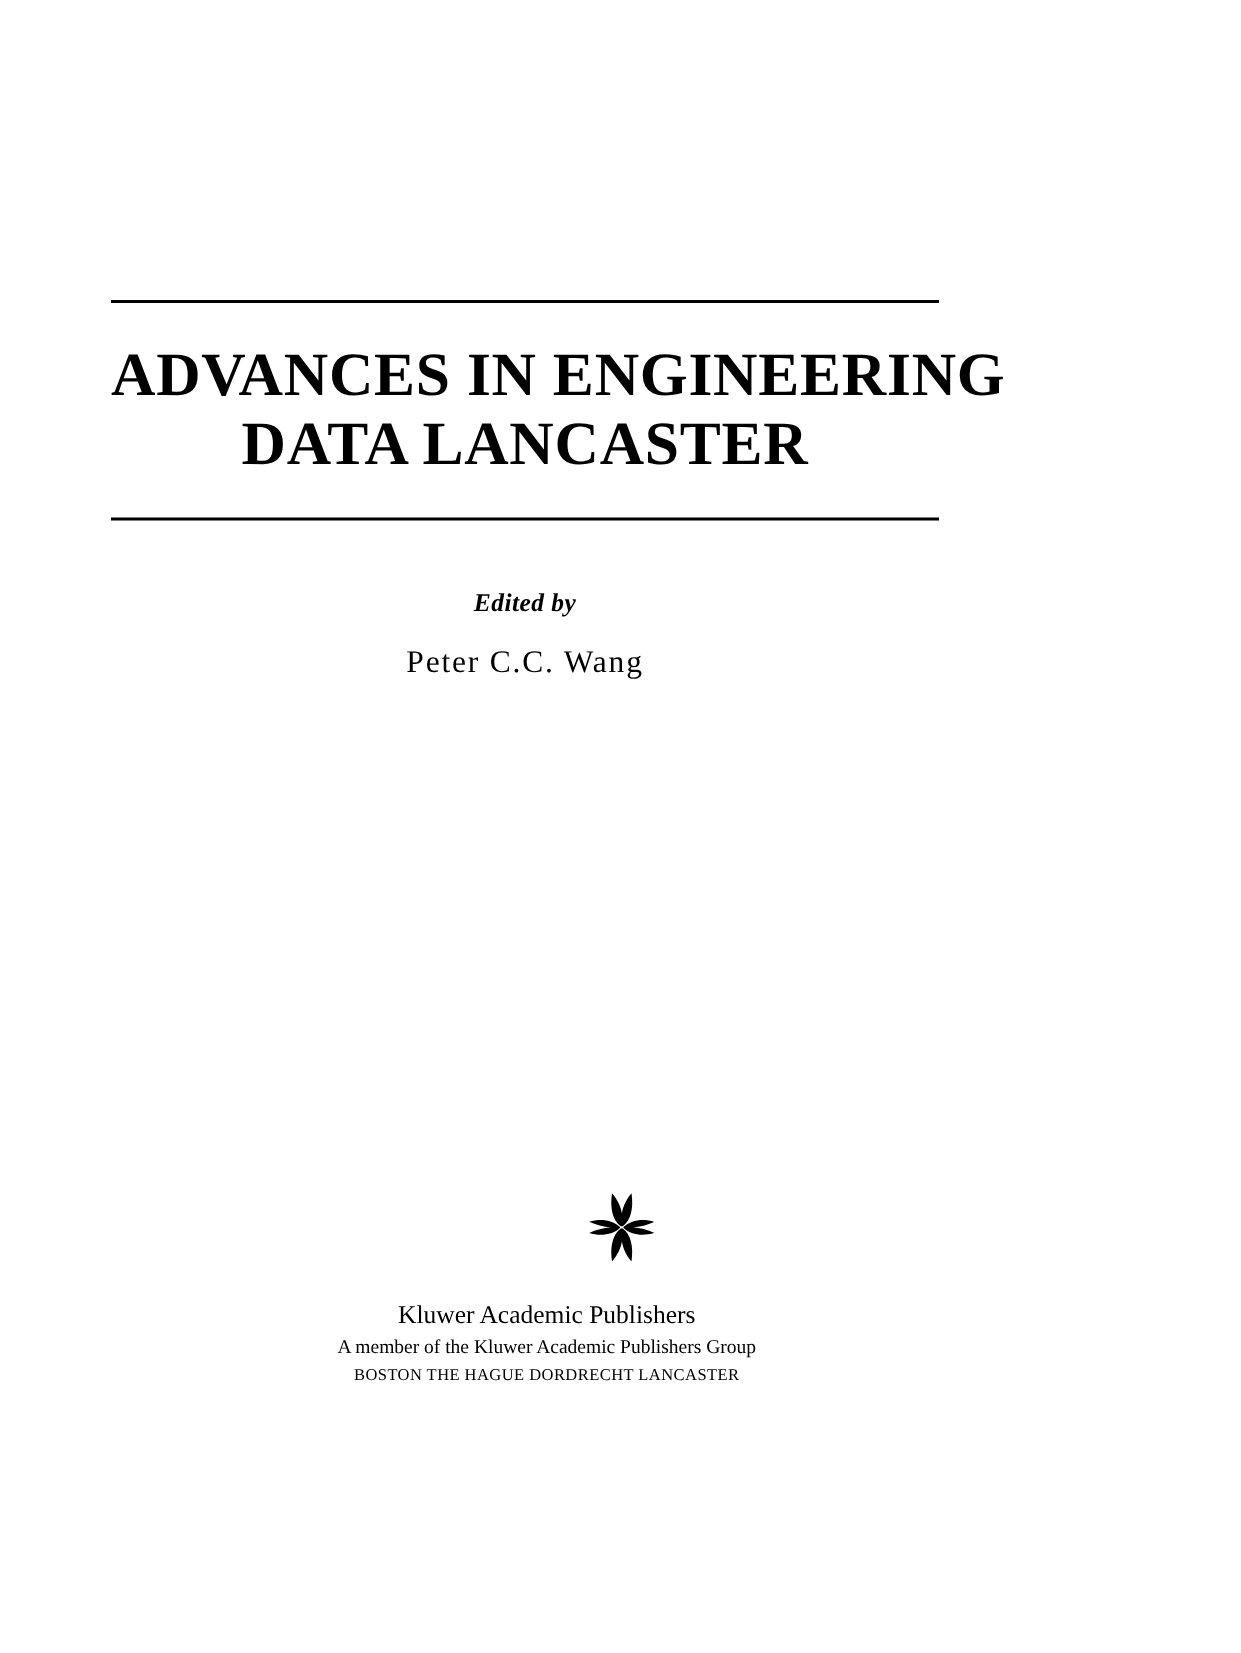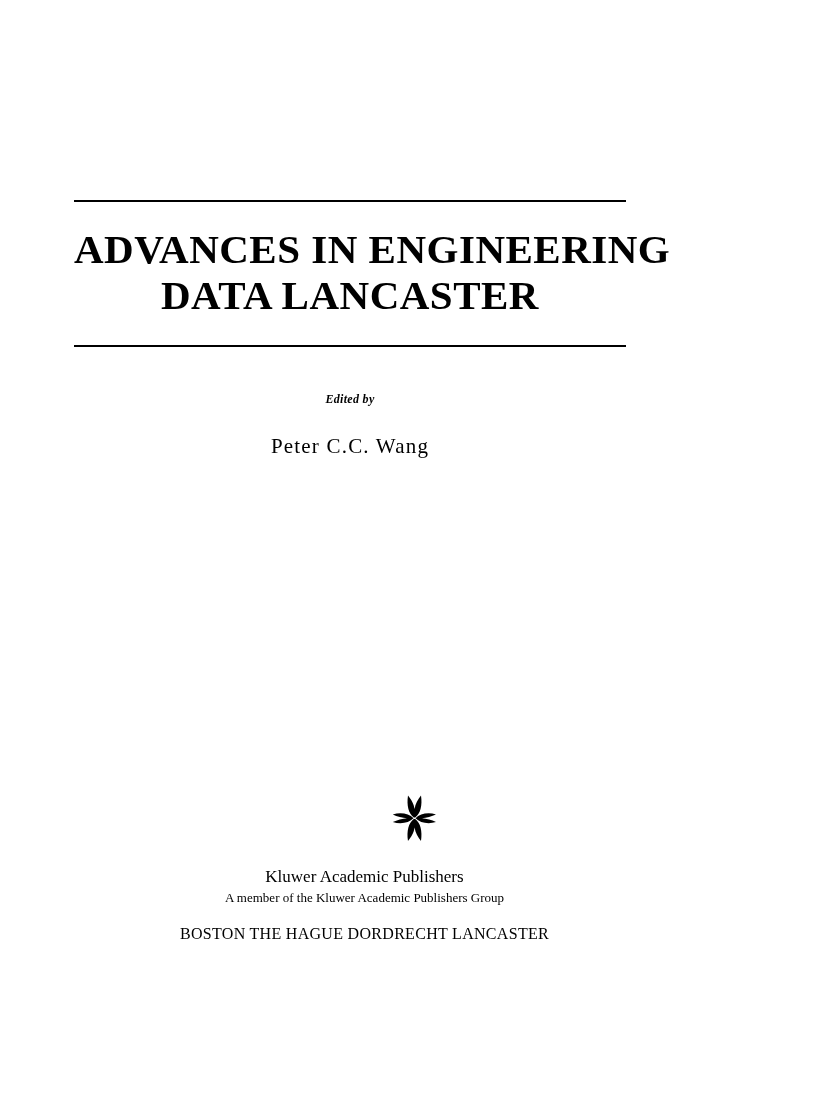--- a/index.html
+++ b/index.html
@@ -51,25 +51,25 @@
   .editor-block {
     position: absolute;
     left: 74px;
     top: 392px;
     width: 552px;
     text-align: center;
   }
   .edited-by {
     font-style: italic;
     font-weight: bold;
-    font-size: 12px;
+    font-size: 17px;
     letter-spacing: 0.3px;
   }
   .editor-name {
-    margin-top: 27px;
+    margin-top: 17px;
     font-size: 21px;
     letter-spacing: 1.2px;
   }
 
   
   .logo {
     position: absolute;
     left: 0;
     top: 795px;
     width: 827px;
@@ -87,22 +87,22 @@
   }
   .pub-name {
     font-size: 17px;
     line-height: 1.35;
   }
   .pub-group {
     font-size: 13px;
     line-height: 1.35;
   }
   .pub-cities {
-    margin-top: 19px;
-    font-size: 16px;
+    margin-top: 5px;
+    font-size: 11px;
     letter-spacing: 0.3px;
     text-align: center;
   }
 </style>
 </head>
 <body>
 
 <div class="page">
 
   <div class="title-block">

